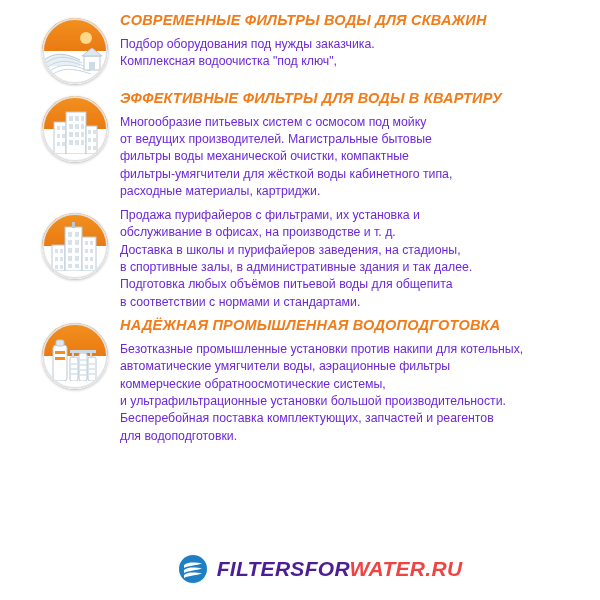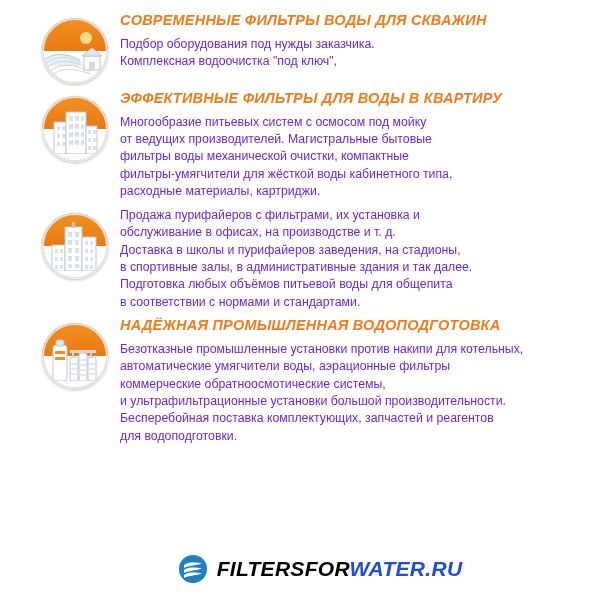--- a/index.html
+++ b/index.html
@@ -111,22 +111,22 @@
     height: 30px;
     margin-right: 9px;
     flex: 0 0 30px;
   }
   .logo-text {
     font-size: 21px;
     font-weight: bold;
     font-style: italic;
     letter-spacing: 0.3px;
   }
-  .logo-text .blue { color: #000000; }
-  .logo-text .orange { color: #1d4ed8; }
+  .logo-text .blue { color: #4c1d95; }
+  .logo-text .orange { color: #ef4444; }
 </style>
 </head>
 <body>
 
 <div class="page">
 
   <div class="block">
     <div class="icon-col">
       <div class="badge">
         <div class="half-top"></div>

